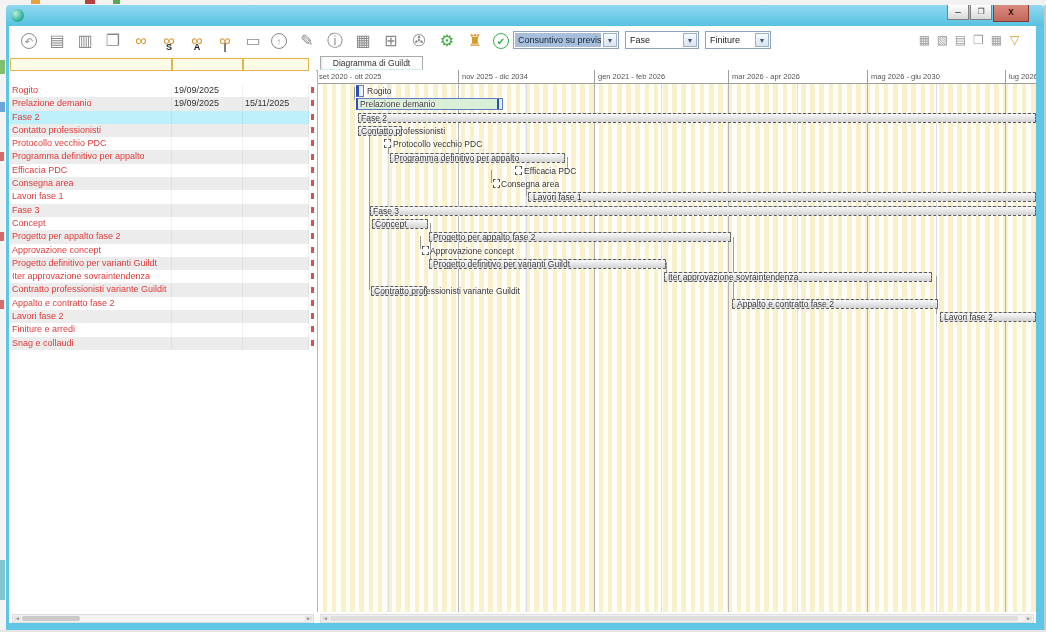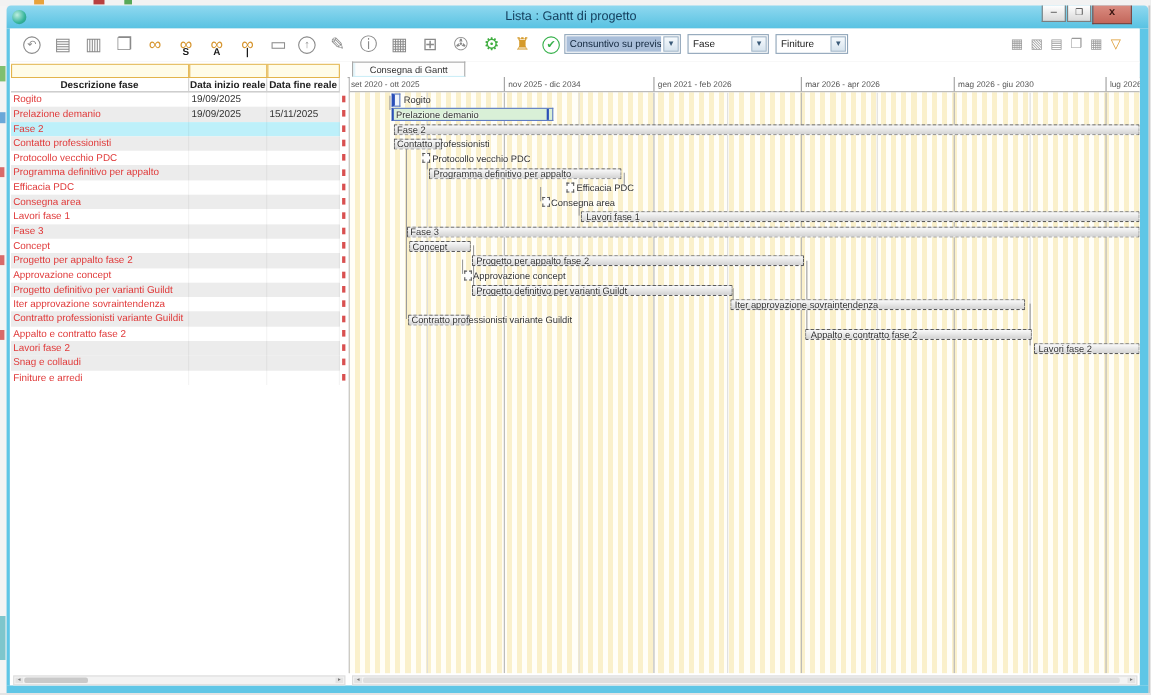--- a/index.html
+++ b/index.html
@@ -107,21 +107,20 @@
   <div class="frag" style="left:0;top:102px;width:5px;height:10px;background:#6aa7d8;"></div>
   <div class="frag" style="left:0;top:152px;width:4px;height:9px;background:#d96a6a;"></div>
   <div class="frag" style="left:0;top:232px;width:4px;height:9px;background:#d96a6a;"></div>
   <div class="frag" style="left:0;top:300px;width:4px;height:9px;background:#d96a6a;"></div>
   <div class="frag" style="left:0;top:560px;width:5px;height:40px;background:#7ec6cc;"></div>
   <div class="frag" style="left:1044px;top:5px;width:2px;height:627px;background:#c8c8c8;"></div>
   <div class="frag" style="left:0;top:630px;width:1046px;height:2px;background:#e4e4e4;"></div>
 
   <div class="abs titlebar"></div>
   <div class="abs app-icon"></div>
-  <div class="abs title-text">Lista : Gantt di progetto</div>
   <div class="abs winbtn" style="left:947px;width:22px;">–</div>
   <div class="abs winbtn" style="left:970px;width:22px;font-size:8px;">❐</div>
   <div class="abs winbtn close" style="left:993px;width:36px;">x</div>
   <div class="abs win-left"></div>
   <div class="abs win-right"></div>
   <div class="abs win-bottom"></div>
 
   <div class="abs toolbar">
     <div class="abs tbrow">
         <span class="tbicon circ" style="color: rgb(138, 138, 138);">↶</span>
@@ -165,25 +164,20 @@
       </div>
   </div>
 
   <div class="abs content-bg"></div>
 
   <div class="abs filter-row">
     <div class="filter-cell" style="width:162px;"></div>
     <div class="filter-cell" style="width:71px;"></div>
     <div class="filter-cell" style="width:66px;"></div>
   </div>
-  <div class="abs thead">
-    <div class="thcell" style="width:162px;">Descrizione fase</div>
-    <div class="thcell" style="width:71px;">Data inizio reale</div>
-    <div class="thcell" style="width:66px;">Data fine reale</div>
-  </div>
   <div class="abs tbody" id="table-body">
       <div class="trow odd">
         <div class="tcell desc" style="width: 162px;">Rogito</div>
         <div class="tcell date" style="width: 71px;">19/09/2025</div>
         <div class="tcell date" style="width: 66px;"></div>
       </div>
       <div class="trow even">
         <div class="tcell desc" style="width: 162px;">Prelazione demanio</div>
         <div class="tcell date" style="width: 71px;">19/09/2025</div>
         <div class="tcell date" style="width: 66px;">15/11/2025</div>
@@ -261,27 +255,27 @@
       <div class="trow odd">
         <div class="tcell desc" style="width: 162px;">Appalto e contratto fase 2</div>
         <div class="tcell date" style="width: 71px;"></div>
         <div class="tcell date" style="width: 66px;"></div>
       </div>
       <div class="trow even">
         <div class="tcell desc" style="width: 162px;">Lavori fase 2</div>
         <div class="tcell date" style="width: 71px;"></div>
         <div class="tcell date" style="width: 66px;"></div>
       </div>
+      <div class="trow odd">
+        <div class="tcell desc" style="width: 162px;">Finiture e arredi</div>
+        <div class="tcell date" style="width: 71px;"></div>
+        <div class="tcell date" style="width: 66px;"></div>
+      </div>
       <div class="trow even">
         <div class="tcell desc" style="width: 162px;">Snag e collaudi</div>
-        <div class="tcell date" style="width: 71px;"></div>
-        <div class="tcell date" style="width: 66px;"></div>
-      </div>
-      <div class="trow odd">
-        <div class="tcell desc" style="width: 162px;">Finiture e arredi</div>
         <div class="tcell date" style="width: 71px;"></div>
         <div class="tcell date" style="width: 66px;"></div>
       </div>
     </div>
   <div id="red-ticks">
       <div class="abs redtick" style="left: 311px; top: 87px;"></div>
       <div class="abs redtick" style="left: 311px; top: 100.3px;"></div>
       <div class="abs redtick" style="left: 311px; top: 113.6px;"></div>
       <div class="abs redtick" style="left: 311px; top: 126.9px;"></div>
       <div class="abs redtick" style="left: 311px; top: 140.2px;"></div>
@@ -295,21 +289,21 @@
       <div class="abs redtick" style="left: 311px; top: 246.6px;"></div>
       <div class="abs redtick" style="left: 311px; top: 259.9px;"></div>
       <div class="abs redtick" style="left: 311px; top: 273.2px;"></div>
       <div class="abs redtick" style="left: 311px; top: 286.5px;"></div>
       <div class="abs redtick" style="left: 311px; top: 299.8px;"></div>
       <div class="abs redtick" style="left: 311px; top: 313.1px;"></div>
       <div class="abs redtick" style="left: 311px; top: 326.4px;"></div>
       <div class="abs redtick" style="left: 311px; top: 339.7px;"></div>
     </div>
 
-  <div class="abs tab">Consegna di Gantt</div>
+  <div class="abs tab">Diagramma di Guildt</div>
   <div class="abs tabline"></div>
   <div class="abs gheader" id="gantt-header">
       <span class="gplabel" style="left: 1px;">set 2020 - ott 2025</span>
       <span class="gplabel" style="left: 144px;">nov 2025 - dic 2034</span>
       <span class="gplabel" style="left: 280px;">gen 2021 - feb 2026</span>
       <span class="gplabel" style="left: 414px;">mar 2026 - apr 2026</span>
       <span class="gplabel" style="left: 553px;">mag 2026 - giu 2030</span>
       <span class="gplabel" style="left: 691px;">lug 2026 -</span>
       <div class="gpsep-h" style="left: 140px;"></div>
       <div class="gpsep-h" style="left: 276px;"></div>

